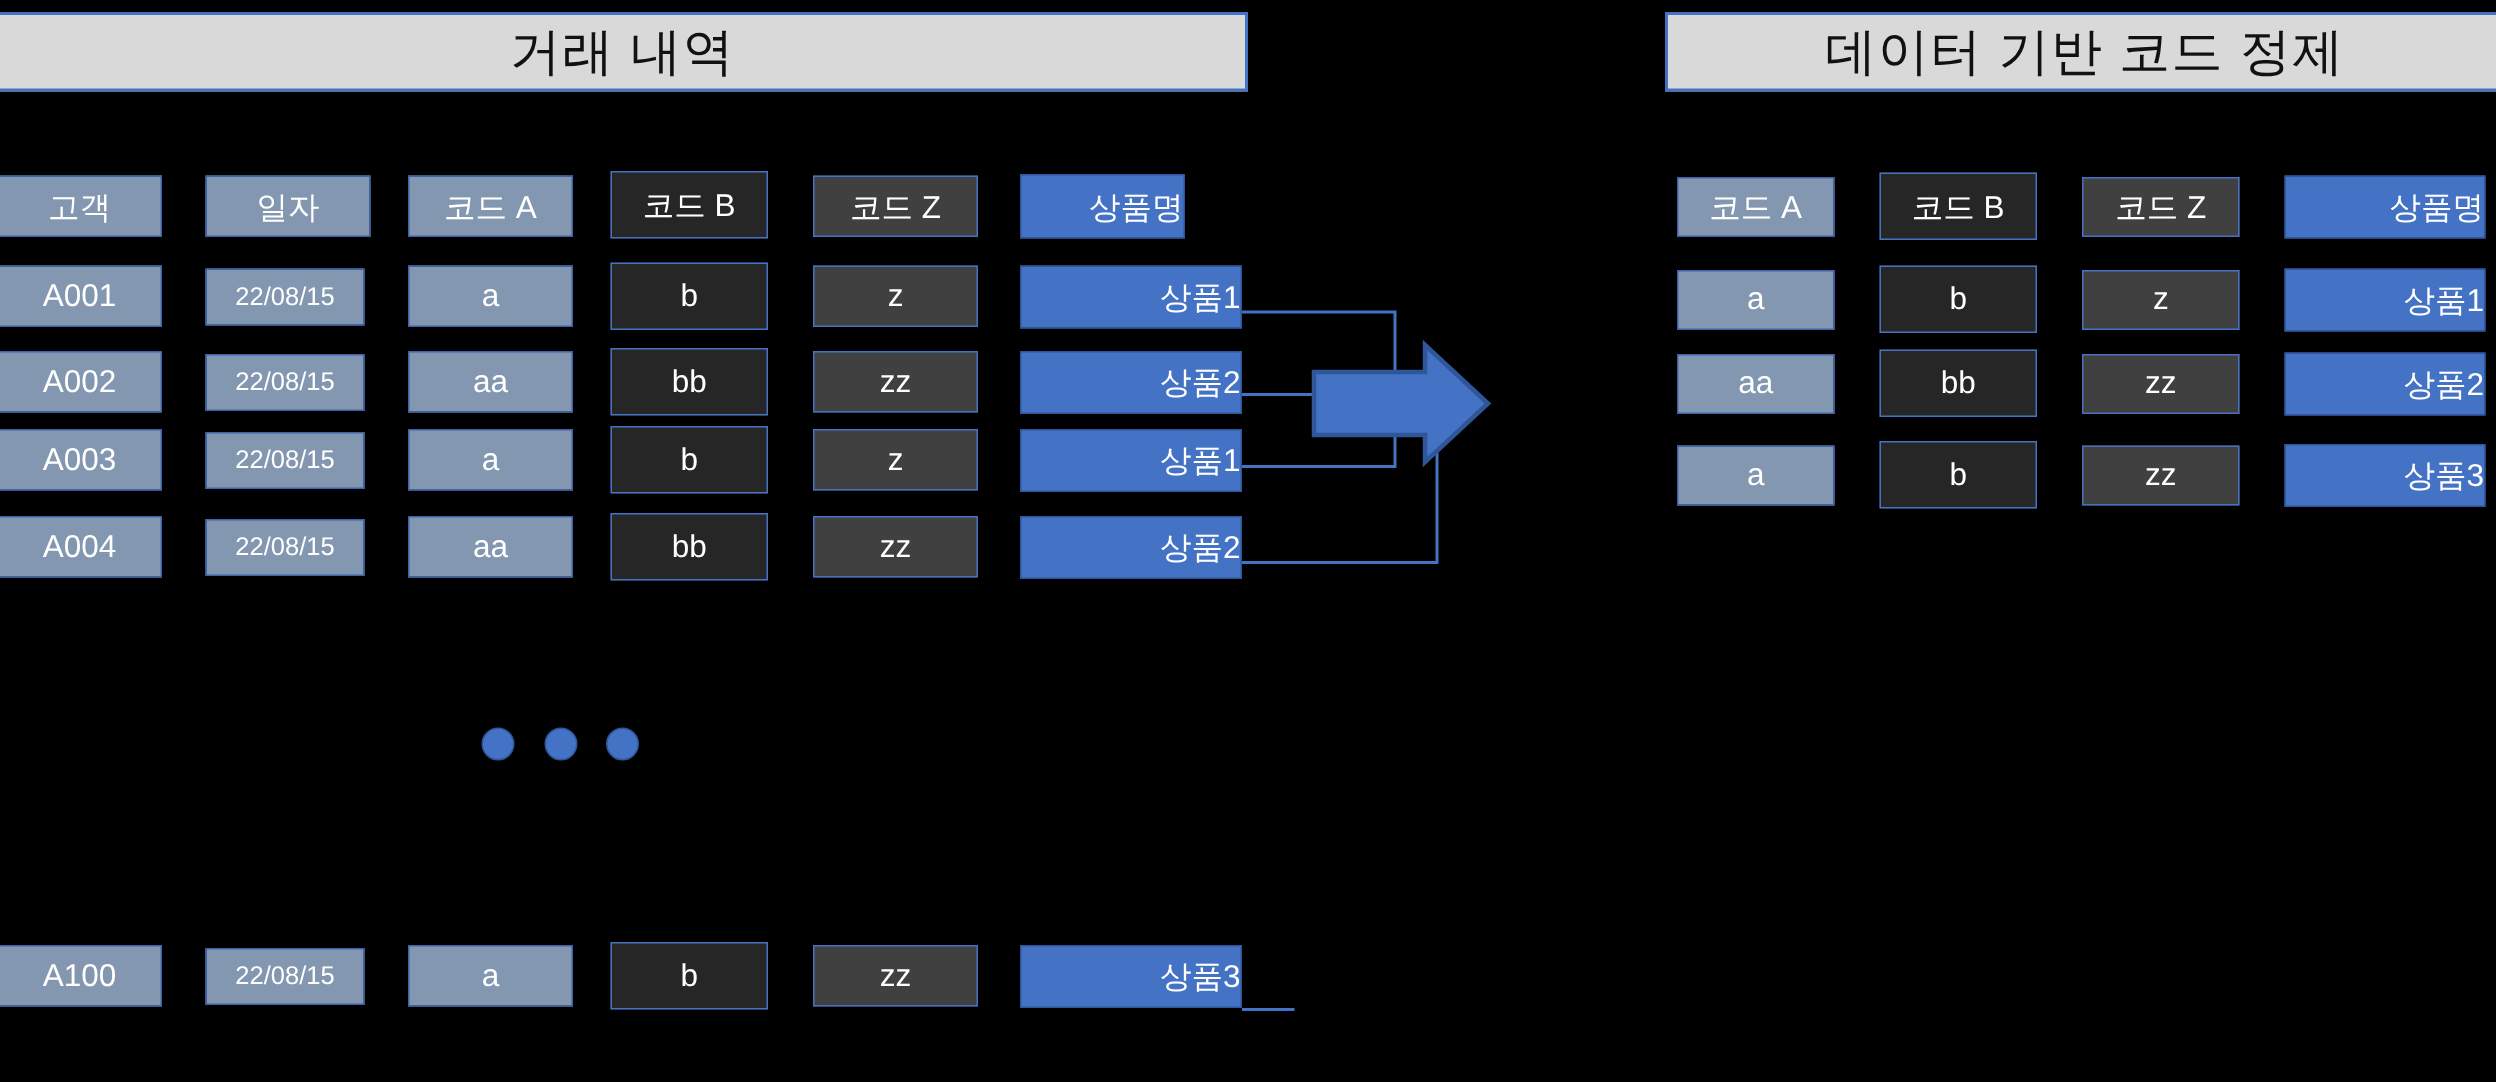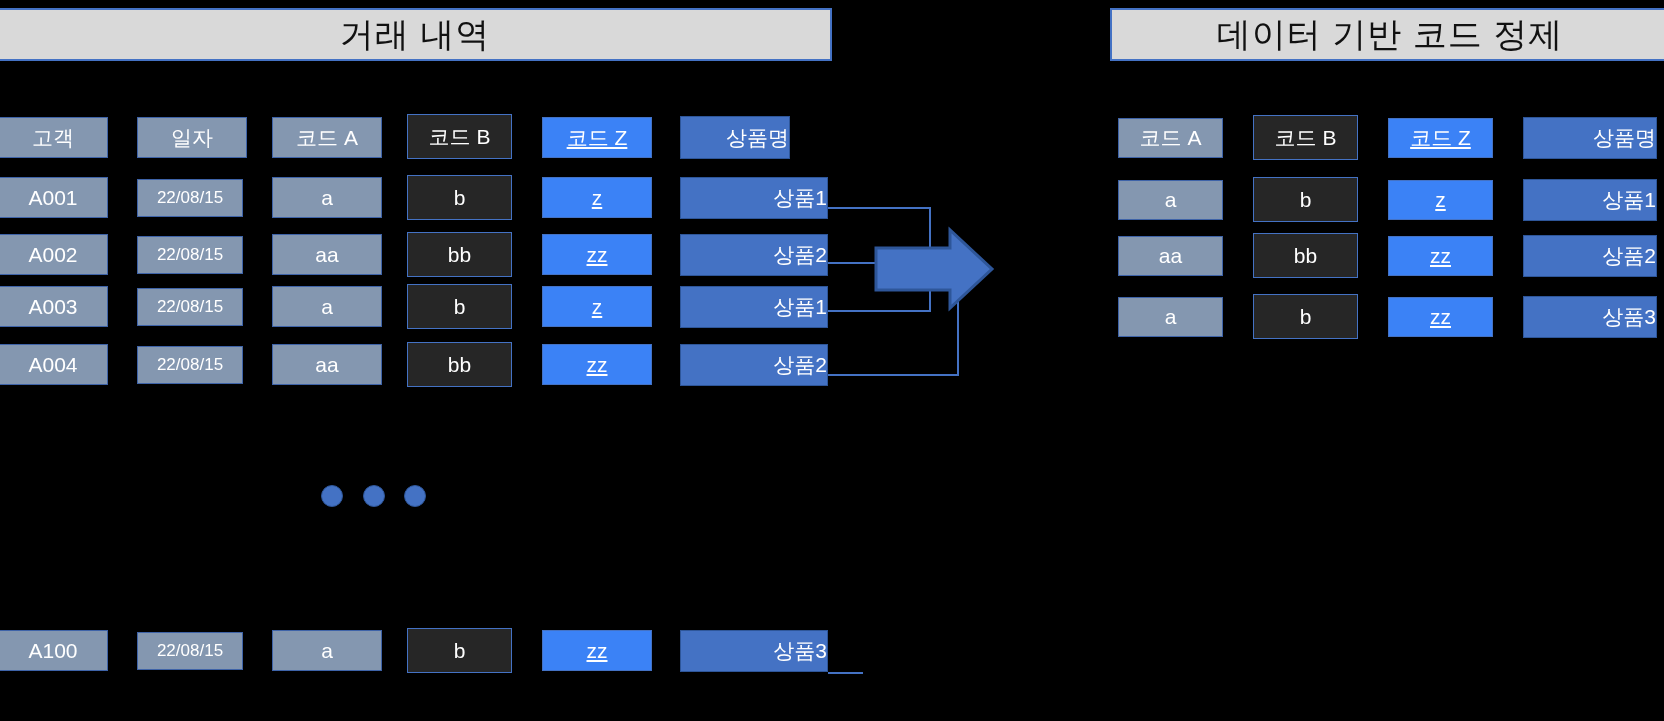--- a/index.html
+++ b/index.html
@@ -31,21 +31,21 @@
     font-size: 21px;
     color: #FFFFFF;
     white-space: nowrap;
     overflow: hidden;
   }
   .cell.head { font-size: 21px; }
   .cell.sm   { font-size: 17px; }
 
   .sty-steel  { background: #8497B0; border-color: #3E63A8; }
   .sty-dark   { background: #262626; border-color: #4472C4; }
-  .sty-gray   { background: #3b82f6; border-color: #4472C4; text-decoration: underline; }
+  .sty-gray   { background: #404040; border-color: #4472C4; }
   .sty-accent { background: #4472C4; border-color: #2E5699; justify-content: flex-end; }
 
   
   .connectors { position: absolute; left: 0; top: 0; width: 1664px; height: 721px; pointer-events: none; }
 
   
   .dot {
     position: absolute;
     width: 22px; height: 22px;
     border-radius: 50%;

